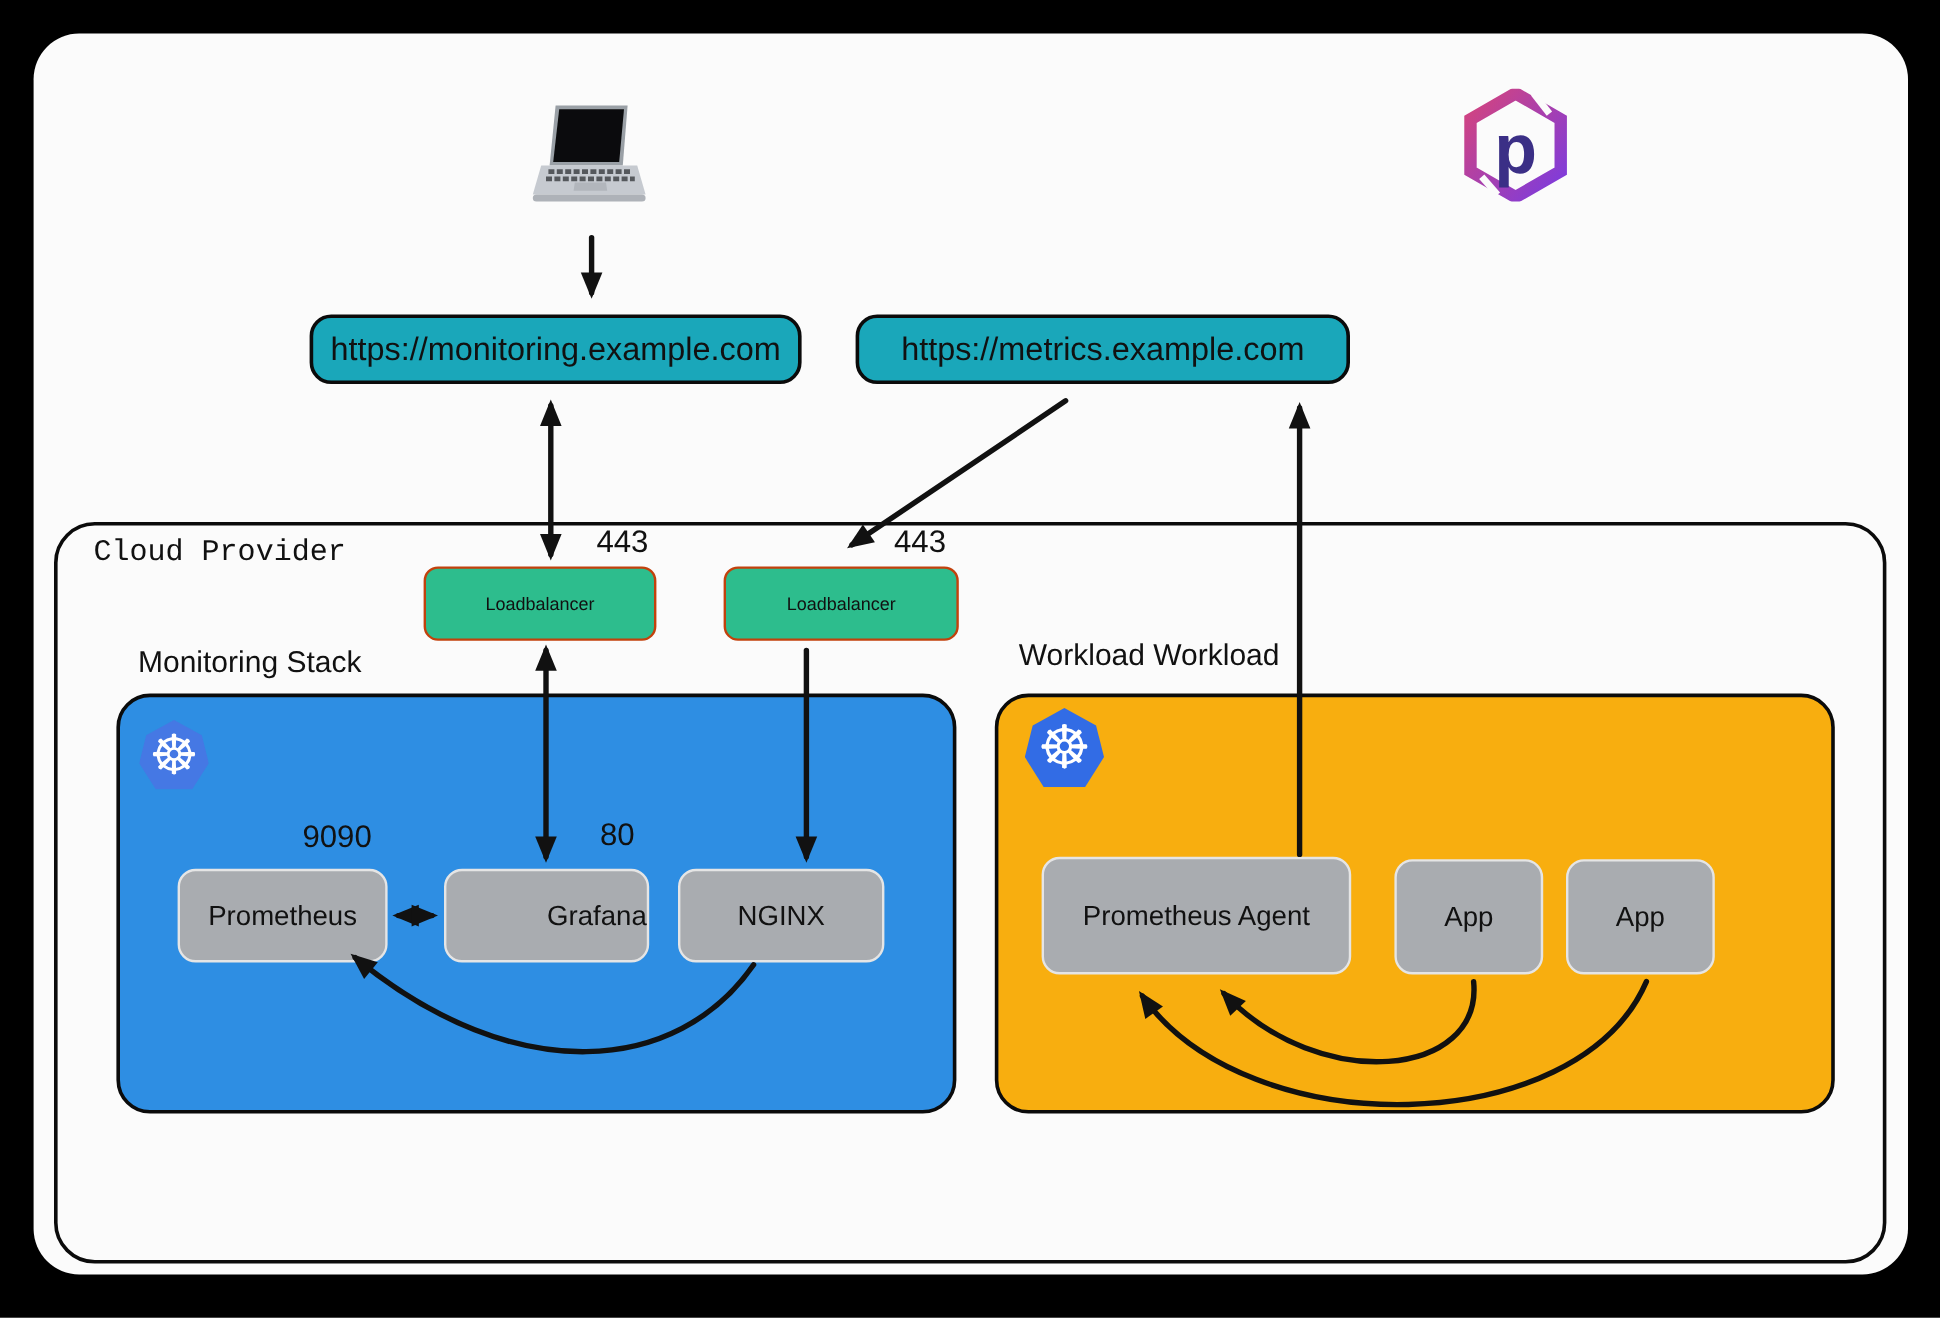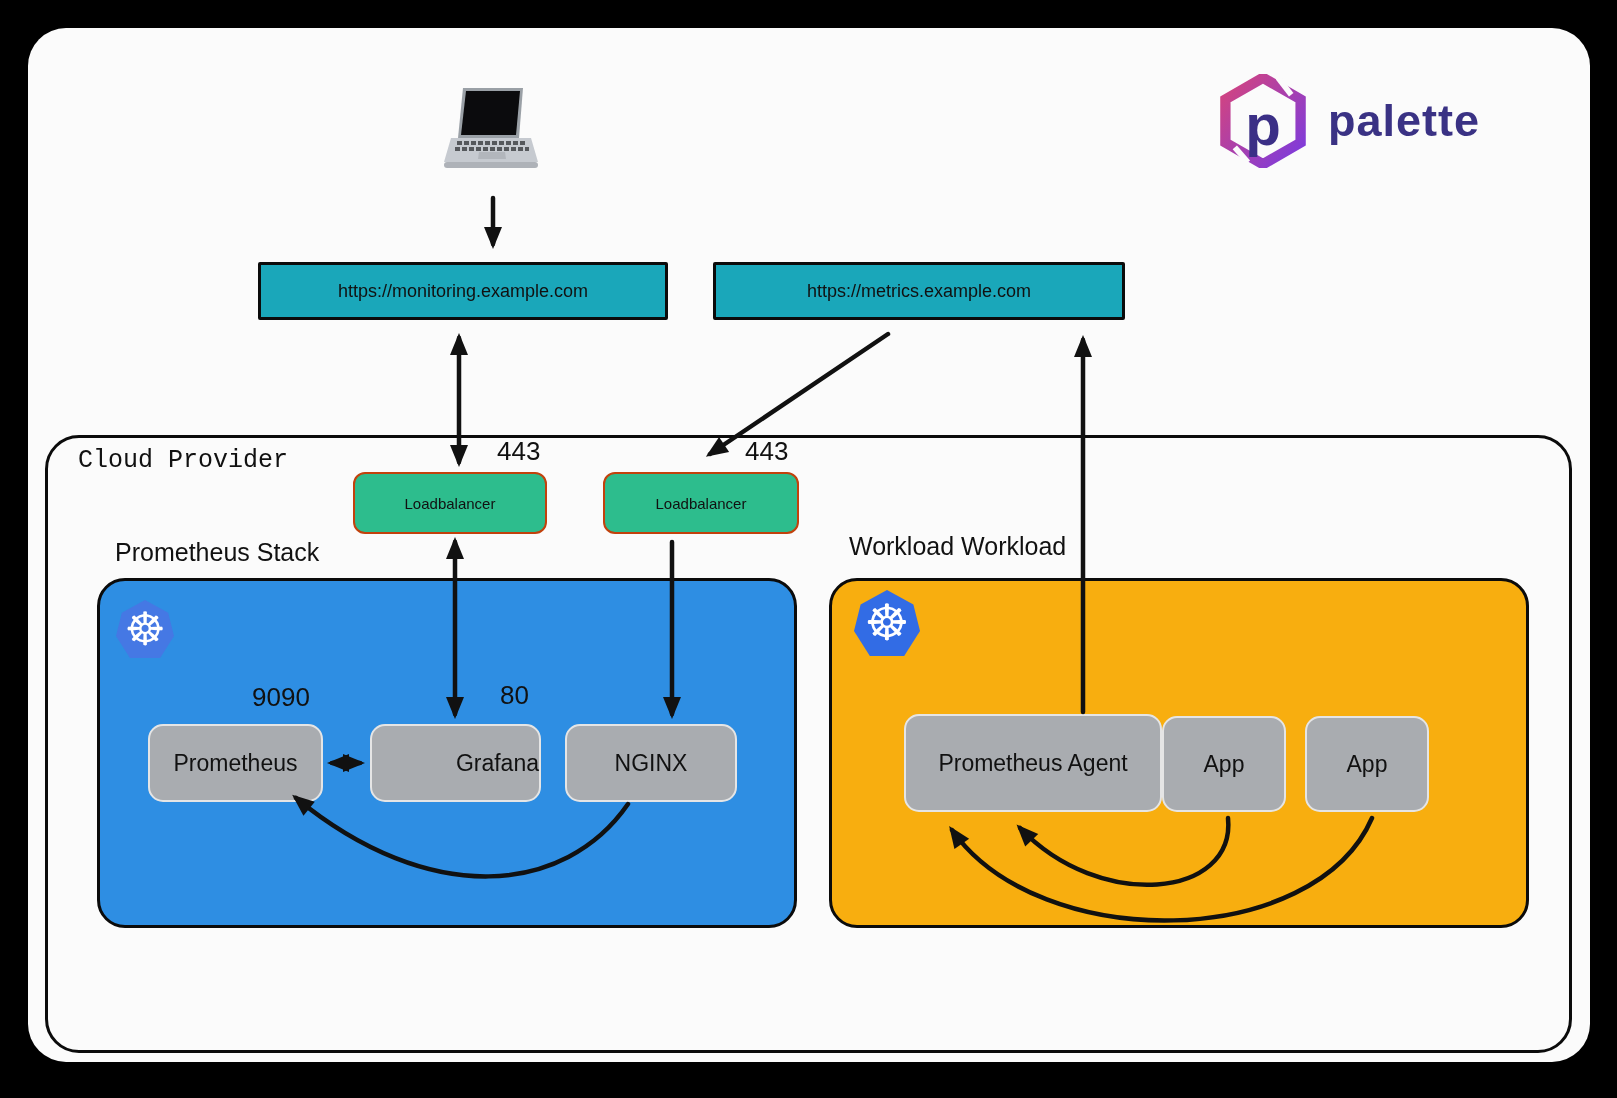--- a/index.html
+++ b/index.html
@@ -6,21 +6,21 @@
     --canvas-bg:#000000; --card-bg:#fbfbfb; --teal-node:#1aa7ba; --green-node:#2dbd8d;
     --blue-cluster:#2e8ee3; --orange-cluster:#f8ae0f; --gray-node:#a9acb0; --arrow:#111111;
     --kubernetes-blue:#326ce5; --logo-text:#3a3284;
   }
   *{margin:0;padding:0;box-sizing:border-box;}
   body{background:var(--canvas-bg);font-family:"Liberation Sans",sans-serif;color:#111;}
   .canvas{position:relative;width:1617px;height:1098px;background:var(--canvas-bg);overflow:hidden;}
   .card{position:absolute;left:28px;top:28px;width:1562px;height:1034px;background:var(--card-bg);border-radius:38px;}
   .abs{position:absolute;}
   .node{display:flex;align-items:center;justify-content:center;text-align:center;}
-  .url-node{background:var(--teal-node);border:3px solid #0b0b0b;border-radius:2px;font-size:18px;}
+  .url-node{background:var(--teal-node);border:3px solid #0b0b0b;border-radius:18px;font-size:27px;}
   .lb-node{background:var(--green-node);border:2px solid #c2410c;border-radius:12px;font-size:15px;}
   .cloud-box{border:3px solid #0b0b0b;border-radius:34px;background:transparent;}
   .cluster-box{border:3px solid #0b0b0b;border-radius:28px;}
   .blue-box{background:var(--blue-cluster);}
   .orange-box{background:var(--orange-cluster);}
   .gray-node{background:var(--gray-node);border:2px solid #e5e5e5;border-radius:15px;font-size:23px;}
   .zone-label{font-size:25px;white-space:nowrap;}
   .port-label{font-size:26px;white-space:nowrap;}
   .overlay{position:absolute;left:0;top:0;pointer-events:none;}
   .k8s{display:flex;align-items:center;justify-content:center;color:#fff;
@@ -52,21 +52,20 @@
         <linearGradient id="lg" x1="0" y1="0" x2="1" y2="1">
           <stop offset="0" stop-color="#d6447c"></stop>
           <stop offset="1" stop-color="#7a3be0"></stop>
         </linearGradient>
       </defs>
       <polygon points="50,4 90,27 90,73 50,96 10,73 10,27" fill="none" stroke="url(#lg)" stroke-width="11"></polygon>
       <line x1="66" y1="4" x2="80" y2="22" stroke="#fbfbfb" stroke-width="6"></line>
       <line x1="20" y1="78" x2="34" y2="94" stroke="#fbfbfb" stroke-width="6"></line>
       <text x="50" y="75" font-size="62" font-weight="bold" fill="#3b2f86" text-anchor="middle" font-family="Liberation Sans, sans-serif">p</text>
     </svg>
-    <div class="logo-word">palette</div>
   </div>
 
   <div class="abs node url-node" style="left:258px;top:262px;width:410px;height:58px;">
     <span>https://monitoring.example.com</span>
   </div>
   <div class="abs node url-node" style="left:713px;top:262px;width:412px;height:58px;">
     <span>https://metrics.example.com</span>
   </div>
 
   <div class="abs cloud-box" style="left:45px;top:435px;width:1527px;height:618px;"></div>
@@ -75,21 +74,21 @@
   <div class="abs node lb-node" style="left:353px;top:472px;width:194px;height:62px;">
     <span>Loadbalancer</span>
   </div>
   <div class="abs port-label" style="left:497px;top:436px;">443</div>
 
   <div class="abs node lb-node" style="left:603px;top:472px;width:196px;height:62px;">
     <span>Loadbalancer</span>
   </div>
   <div class="abs port-label" style="left:745px;top:436px;">443</div>
 
-  <div class="abs zone-label" style="left:115px;top:538px;">Prometheus Stack</div>
+  <div class="abs zone-label" style="left:115px;top:538px;">Monitoring Stack</div>
   <div class="abs zone-label" style="left:849px;top:532px;">Workload Workload</div>
 
   <div class="abs cluster-box blue-box" style="left:97px;top:578px;width:700px;height:350px;"></div>
   <div class="abs k8s k8s-blue" style="left:116px;top:600px;width:58px;height:58px;">☸</div>
 
   <div class="abs port-label" style="left:252px;top:682px;">9090</div>
   <div class="abs port-label" style="left:500px;top:680px;">80</div>
 
   <div class="abs node gray-node" style="left:148px;top:724px;width:175px;height:78px;">
     <span>Prometheus</span>
@@ -97,21 +96,21 @@
   <div class="abs node gray-node" style="left:370px;top:724px;width:171px;height:78px;justify-content:flex-end;">
     <span>Grafana</span>
   </div>
   <div class="abs node gray-node" style="left:565px;top:724px;width:172px;height:78px;">
     <span>NGINX</span>
   </div>
 
   <div class="abs cluster-box orange-box" style="left:829px;top:578px;width:700px;height:350px;"></div>
   <div class="abs k8s k8s-orange" style="left:854px;top:590px;width:66px;height:66px;">☸</div>
 
-  <div class="abs node gray-node" style="left:868px;top:714px;width:258px;height:98px;margin-left:36px;">
+  <div class="abs node gray-node" style="left:868px;top:714px;width:258px;height:98px;">
     <span>Prometheus Agent</span>
   </div>
   <div class="abs node gray-node" style="left:1162px;top:716px;width:124px;height:96px;">
     <span>App</span>
   </div>
   <div class="abs node gray-node" style="left:1305px;top:716px;width:124px;height:96px;">
     <span>App</span>
   </div>
 
   <svg class="overlay" width="1617" height="1098" viewBox="0 0 1617 1098">

